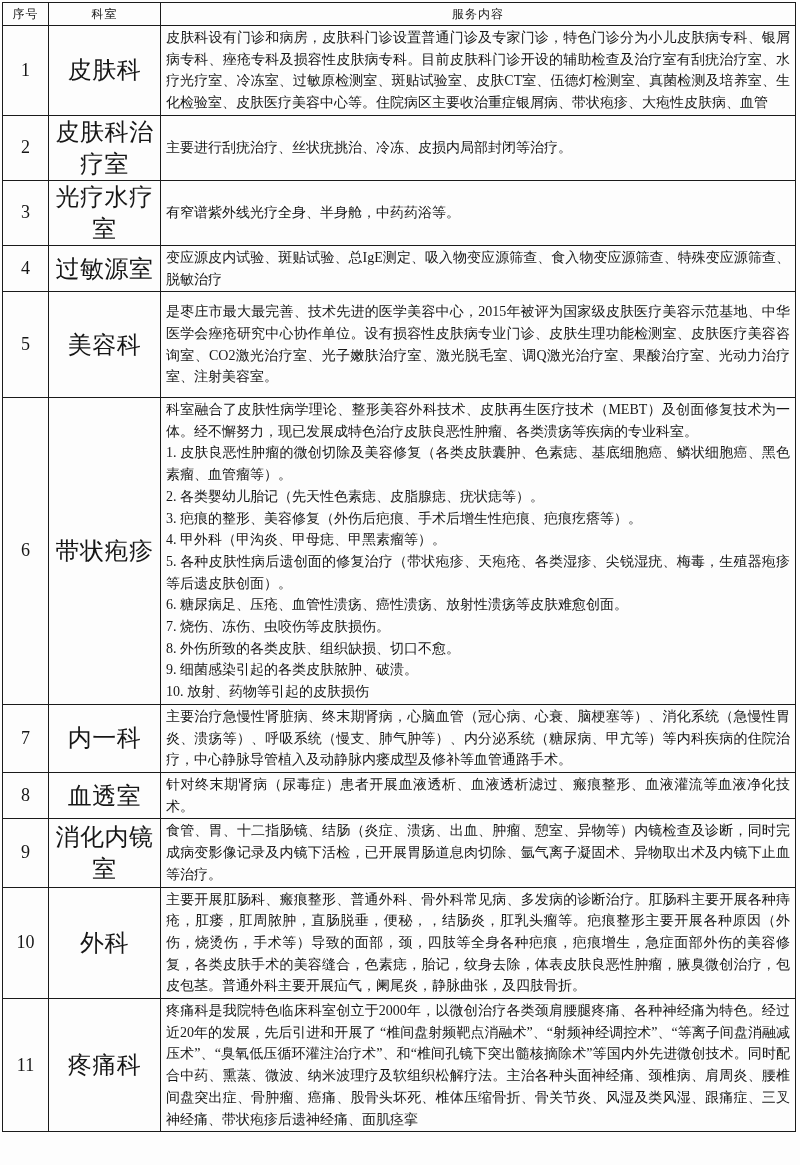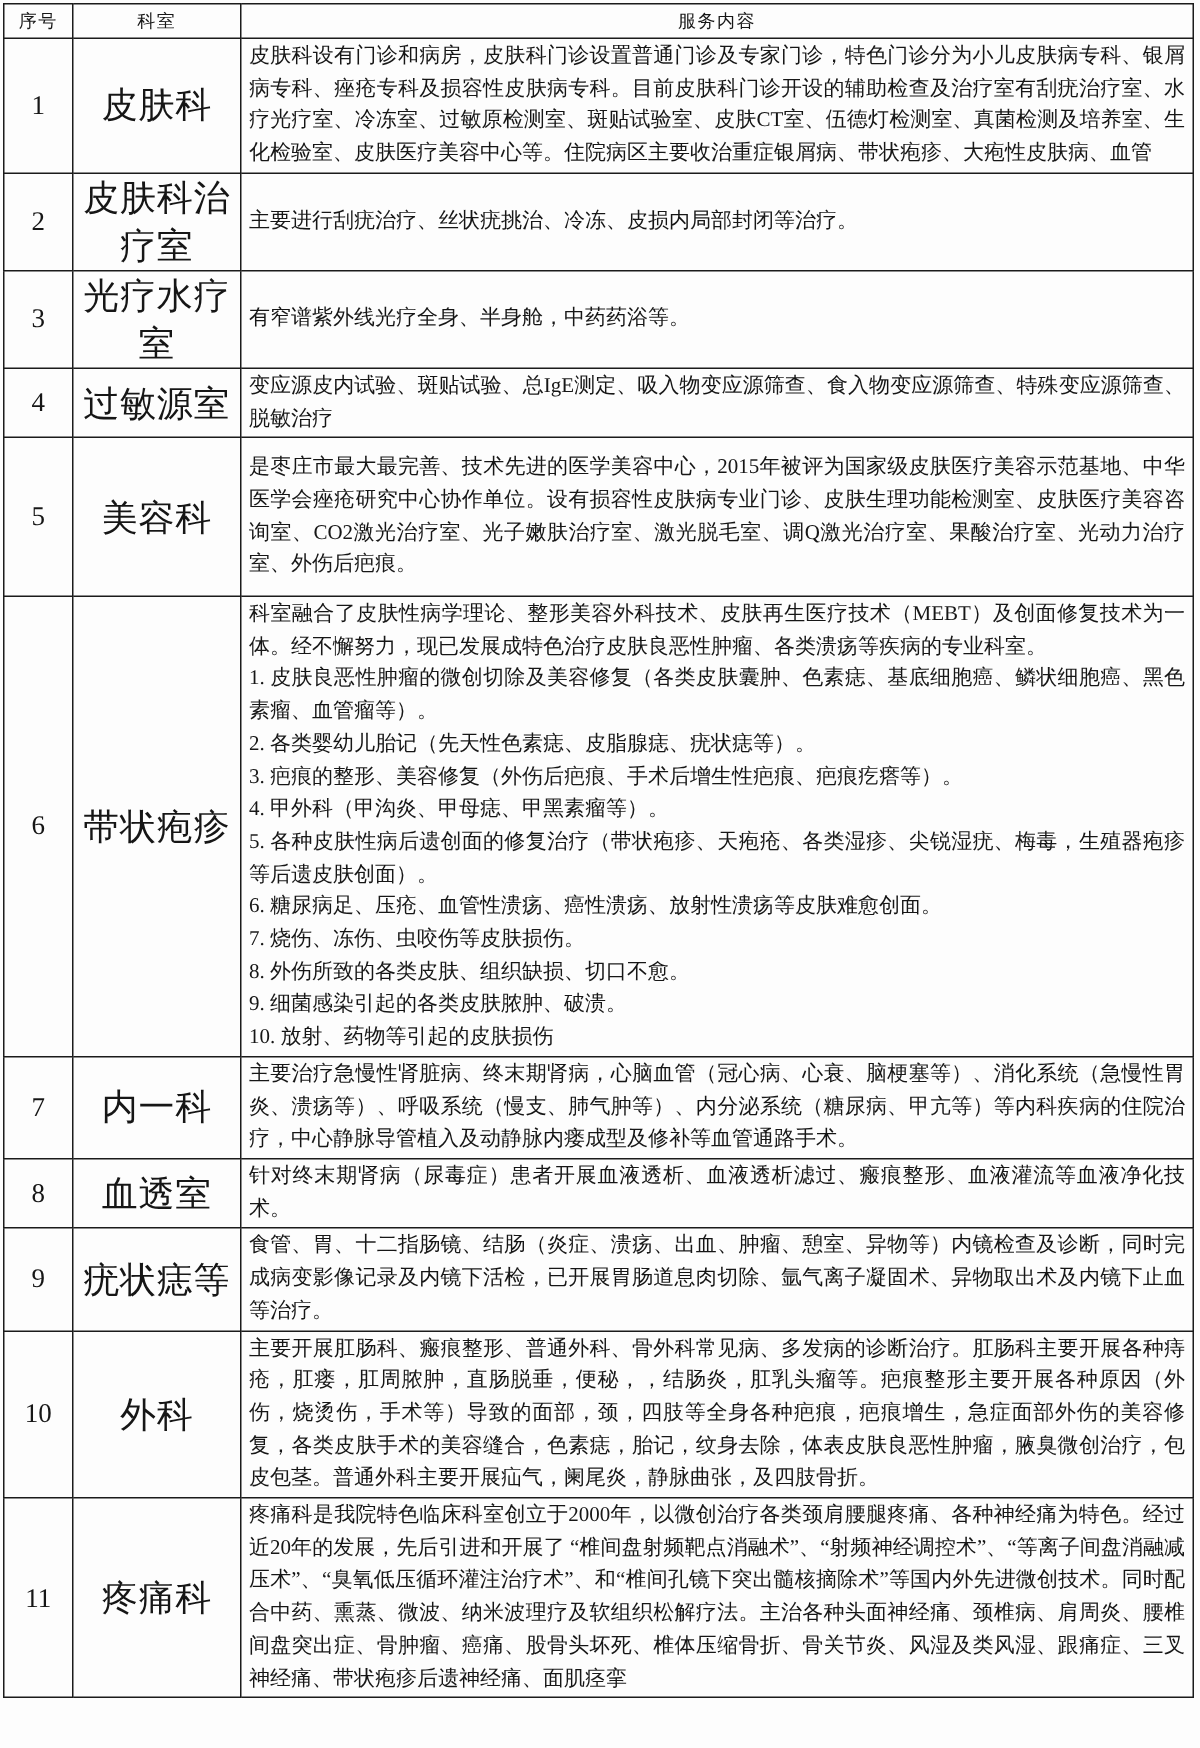--- a/index.html
+++ b/index.html
@@ -94,21 +94,21 @@
     <td class="cell-content">有窄谱紫外线光疗全身、半身舱，中药药浴等。</td>
   </tr>
       <tr>
     <td class="cell-num">4</td>
     <td class="cell-dept">过敏源室</td>
     <td class="cell-content">变应源皮内试验、斑贴试验、总IgE测定、吸入物变应源筛查、食入物变应源筛查、特殊变应源筛查、脱敏治疗</td>
   </tr>
       <tr>
     <td class="cell-num">5</td>
     <td class="cell-dept">美容科</td>
-    <td class="cell-content">是枣庄市最大最完善、技术先进的医学美容中心，2015年被评为国家级皮肤医疗美容示范基地、中华医学会痤疮研究中心协作单位。设有损容性皮肤病专业门诊、皮肤生理功能检测室、皮肤医疗美容咨询室、CO2激光治疗室、光子嫩肤治疗室、激光脱毛室、调Q激光治疗室、果酸治疗室、光动力治疗室、外伤后疤痕。</td>
+    <td class="cell-content">是枣庄市最大最完善、技术先进的医学美容中心，2015年被评为国家级皮肤医疗美容示范基地、中华医学会痤疮研究中心协作单位。设有损容性皮肤病专业门诊、皮肤生理功能检测室、皮肤医疗美容咨询室、CO2激光治疗室、光子嫩肤治疗室、激光脱毛室、调Q激光治疗室、果酸治疗室、光动力治疗室、注射美容室。</td>
   </tr>
       <tr>
     <td class="cell-num">6</td>
     <td class="cell-dept">带状疱疹</td>
     <td class="cell-content">科室融合了皮肤性病学理论、整形美容外科技术、皮肤再生医疗技术（MEBT）及创面修复技术为一体。经不懈努力，现已发展成特色治疗皮肤良恶性肿瘤、各类溃疡等疾病的专业科室。
 1. 皮肤良恶性肿瘤的微创切除及美容修复（各类皮肤囊肿、色素痣、基底细胞癌、鳞状细胞癌、黑色素瘤、血管瘤等）。
 2. 各类婴幼儿胎记（先天性色素痣、皮脂腺痣、疣状痣等）。
 3. 疤痕的整形、美容修复（外伤后疤痕、手术后增生性疤痕、疤痕疙瘩等）。
 4. 甲外科（甲沟炎、甲母痣、甲黑素瘤等）。
 5. 各种皮肤性病后遗创面的修复治疗（带状疱疹、天疱疮、各类湿疹、尖锐湿疣、梅毒，生殖器疱疹等后遗皮肤创面）。
@@ -123,21 +123,21 @@
     <td class="cell-dept">内一科</td>
     <td class="cell-content">主要治疗急慢性肾脏病、终末期肾病，心脑血管（冠心病、心衰、脑梗塞等）、消化系统（急慢性胃炎、溃疡等）、呼吸系统（慢支、肺气肿等）、内分泌系统（糖尿病、甲亢等）等内科疾病的住院治疗，中心静脉导管植入及动静脉内瘘成型及修补等血管通路手术。</td>
   </tr>
       <tr>
     <td class="cell-num">8</td>
     <td class="cell-dept">血透室</td>
     <td class="cell-content">针对终末期肾病（尿毒症）患者开展血液透析、血液透析滤过、瘢痕整形、血液灌流等血液净化技术。</td>
   </tr>
       <tr>
     <td class="cell-num">9</td>
-    <td class="cell-dept">疣状痣等</td>
+    <td class="cell-dept">消化内镜室</td>
     <td class="cell-content">食管、胃、十二指肠镜、结肠（炎症、溃疡、出血、肿瘤、憩室、异物等）内镜检查及诊断，同时完成病变影像记录及内镜下活检，已开展胃肠道息肉切除、氩气离子凝固术、异物取出术及内镜下止血等治疗。</td>
   </tr>
       <tr>
     <td class="cell-num">10</td>
     <td class="cell-dept">外科</td>
     <td class="cell-content">主要开展肛肠科、瘢痕整形、普通外科、骨外科常见病、多发病的诊断治疗。肛肠科主要开展各种痔疮，肛瘘，肛周脓肿，直肠脱垂，便秘，，结肠炎，肛乳头瘤等。疤痕整形主要开展各种原因（外伤，烧烫伤，手术等）导致的面部，颈，四肢等全身各种疤痕，疤痕增生，急症面部外伤的美容修复，各类皮肤手术的美容缝合，色素痣，胎记，纹身去除，体表皮肤良恶性肿瘤，腋臭微创治疗，包皮包茎。普通外科主要开展疝气，阑尾炎，静脉曲张，及四肢骨折。</td>
   </tr>
       <tr>
     <td class="cell-num">11</td>
     <td class="cell-dept">疼痛科</td>

